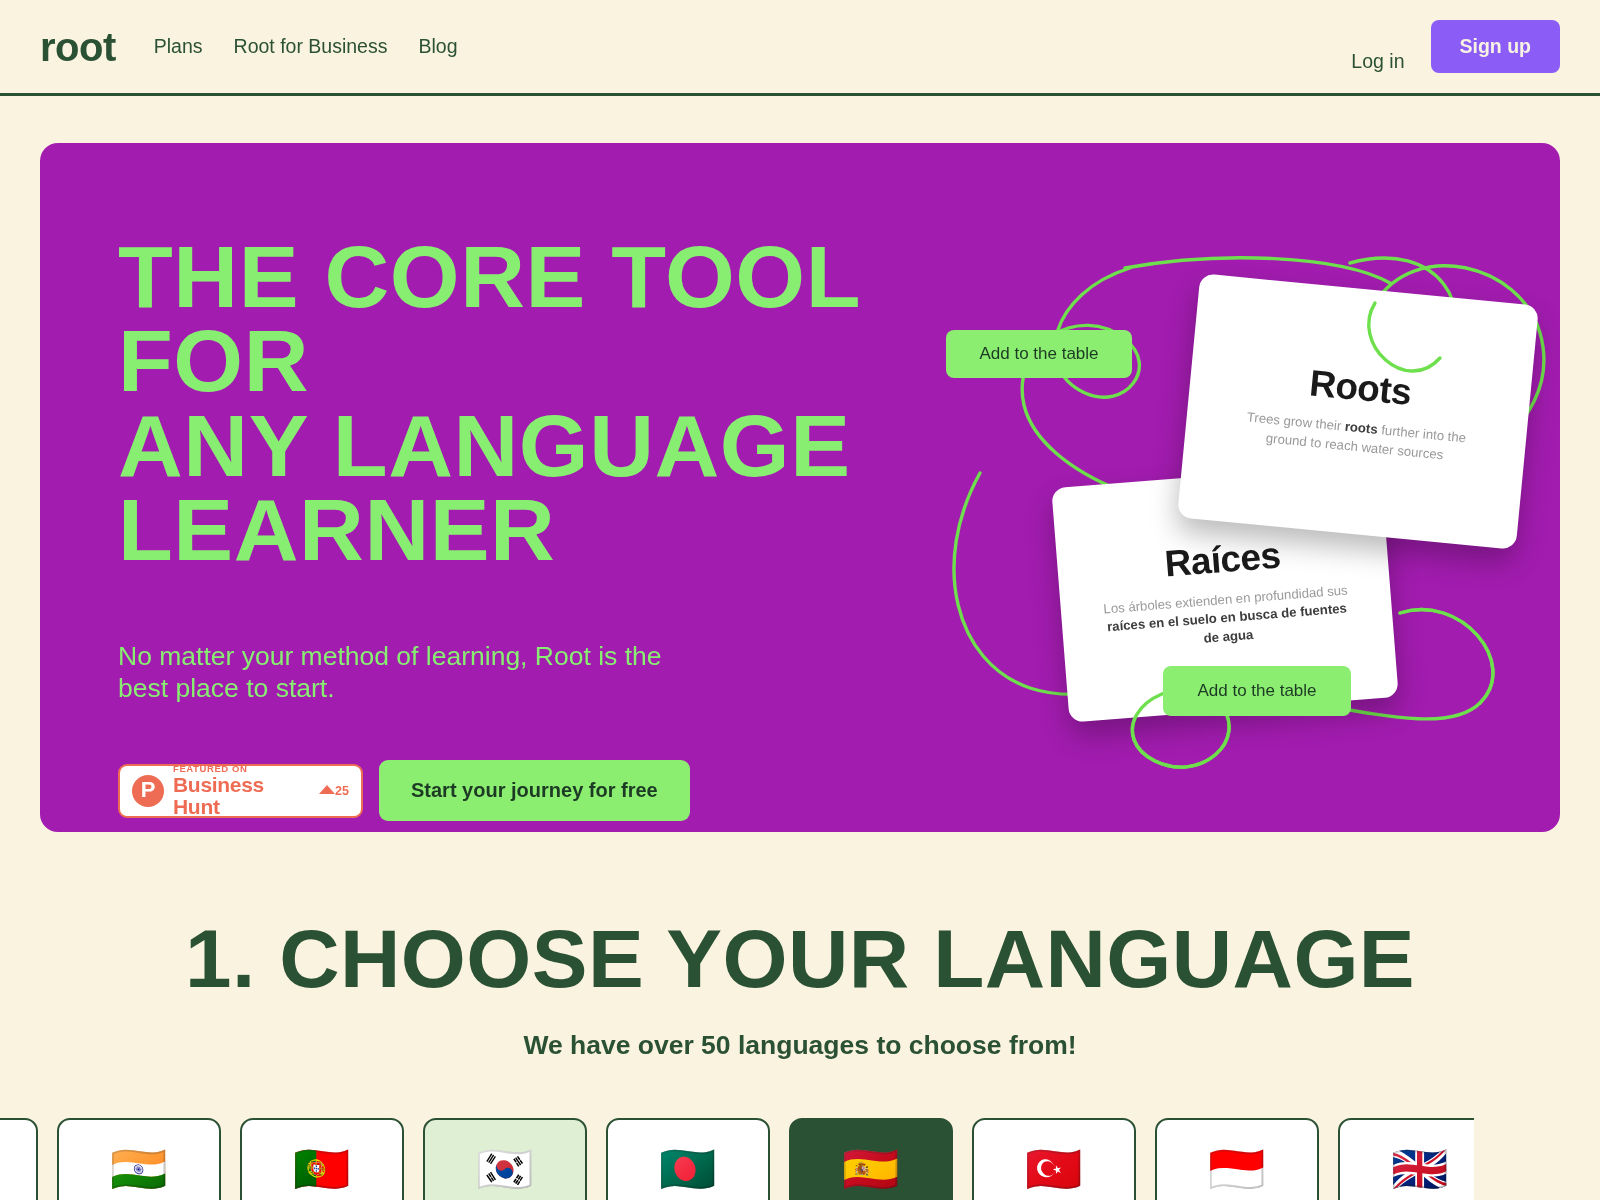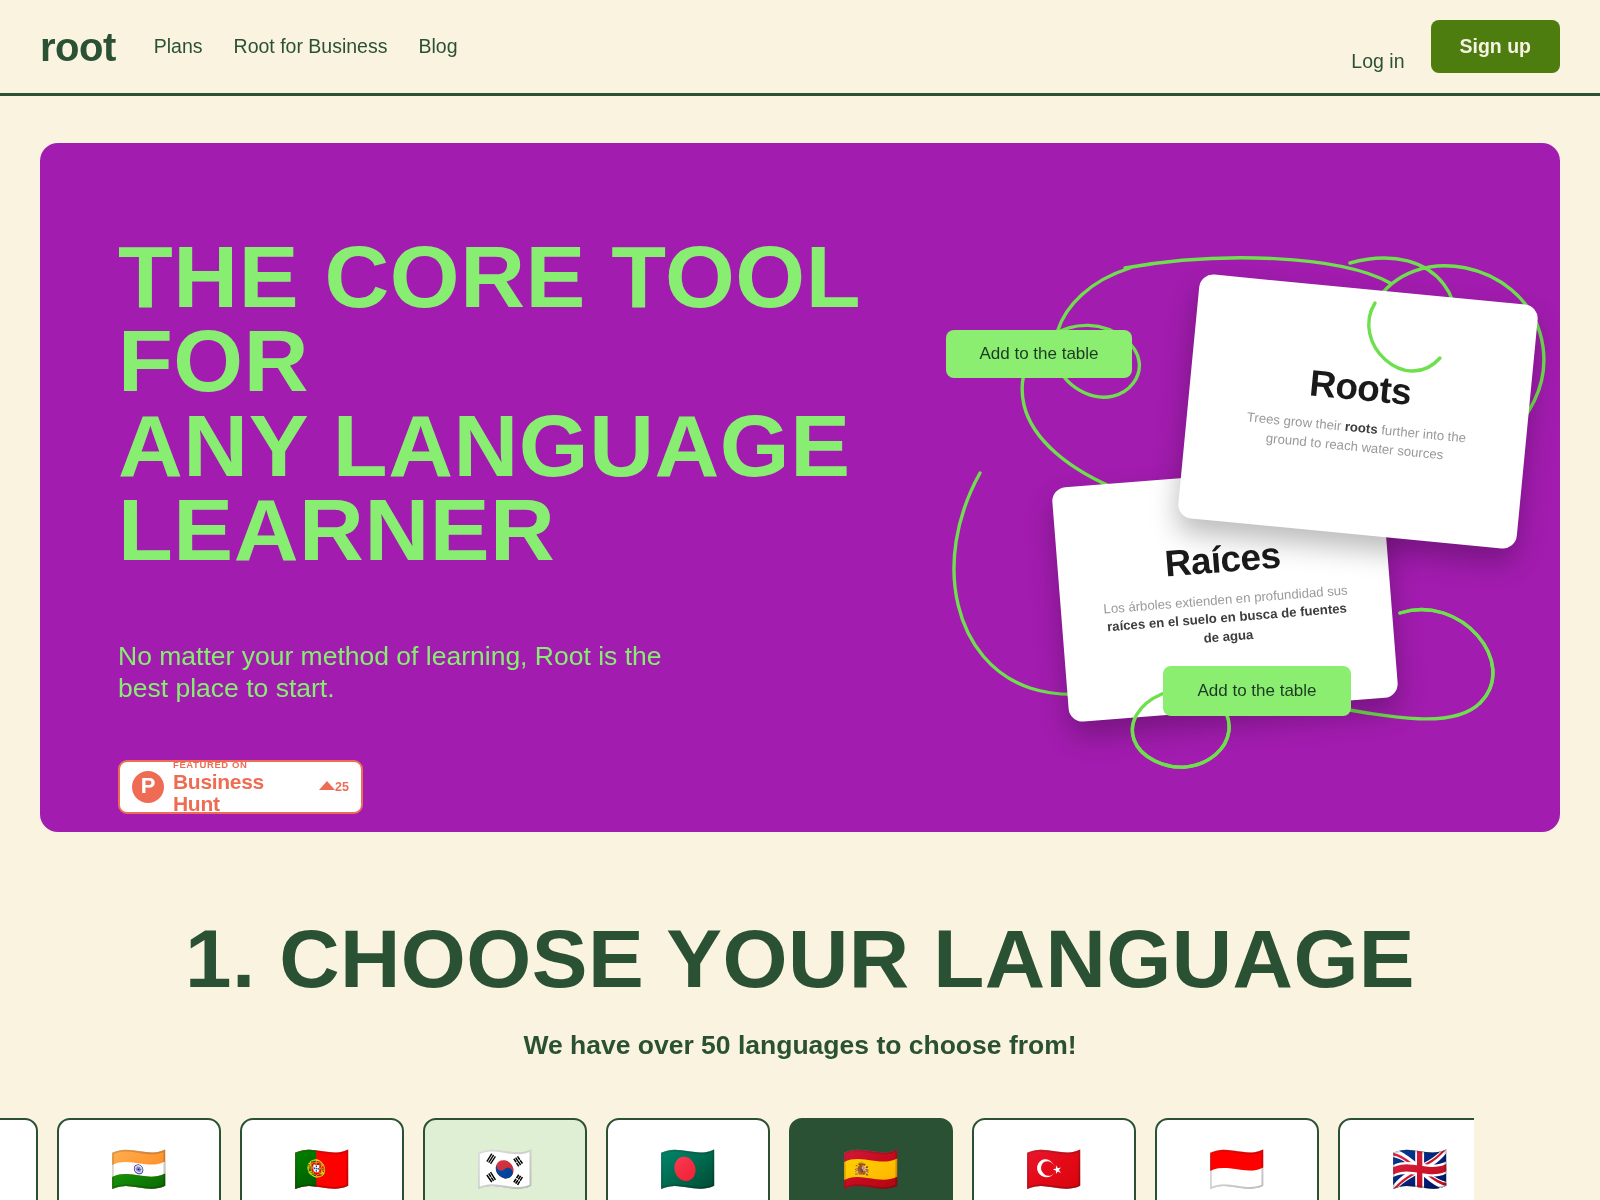--- a/index.html
+++ b/index.html
@@ -59,21 +59,21 @@
     gap: 26px;
   }
 
   .login-link {
     font-size: 19.5px;
     color: #2b5134;
     text-decoration: none;
   }
 
   .signup-btn {
-    background: #4d7c0f;
+    background: #8b5cf6;
     color: #f7f2e3;
     font-size: 19.5px;
     font-weight: 700;
     border: none;
     border-radius: 8px;
     padding: 15px 29px;
     cursor: pointer;
     font-family: inherit;
   }
 
@@ -377,20 +377,21 @@
         <div class="ph-text">
           <span class="ph-featured">FEATURED ON</span>
           <span class="ph-name">Business Hunt</span>
         </div>
         <div class="ph-votes">
           <div class="ph-arrow"></div>
           <span class="ph-count">25</span>
         </div>
       </div>
 
+      <button class="start-btn">Start your journey for free</button>
     </div>
   </div>
 
   <div class="hero-art">
 
     <svg class="squiggle squiggle-under" viewBox="0 0 640 689" fill="none">
       <path d="M 430 120 C 520 95 560 170 520 215 C 486 253 430 200 455 160 C 495 96 600 120 620 190
                C 648 287 520 360 400 372 C 250 387 120 330 104 262 C 90 200 160 160 205 196
                C 240 224 205 268 165 250 C 112 226 130 150 210 125" stroke="#6fe04d" stroke-width="3.4" stroke-linecap="round"></path>
       <path d="M 60 330 C 10 420 35 520 110 545 C 185 570 260 510 300 560

